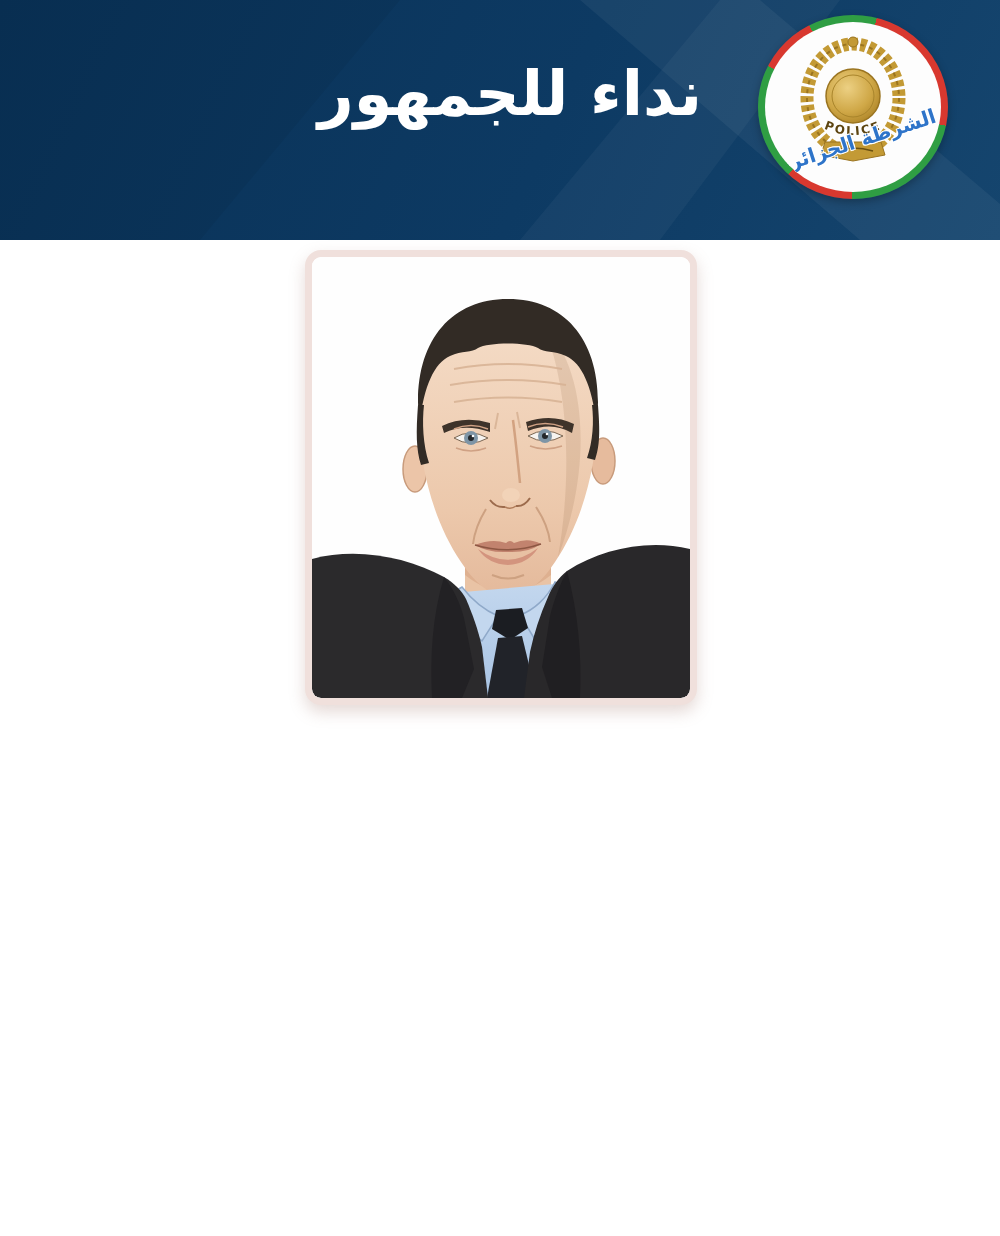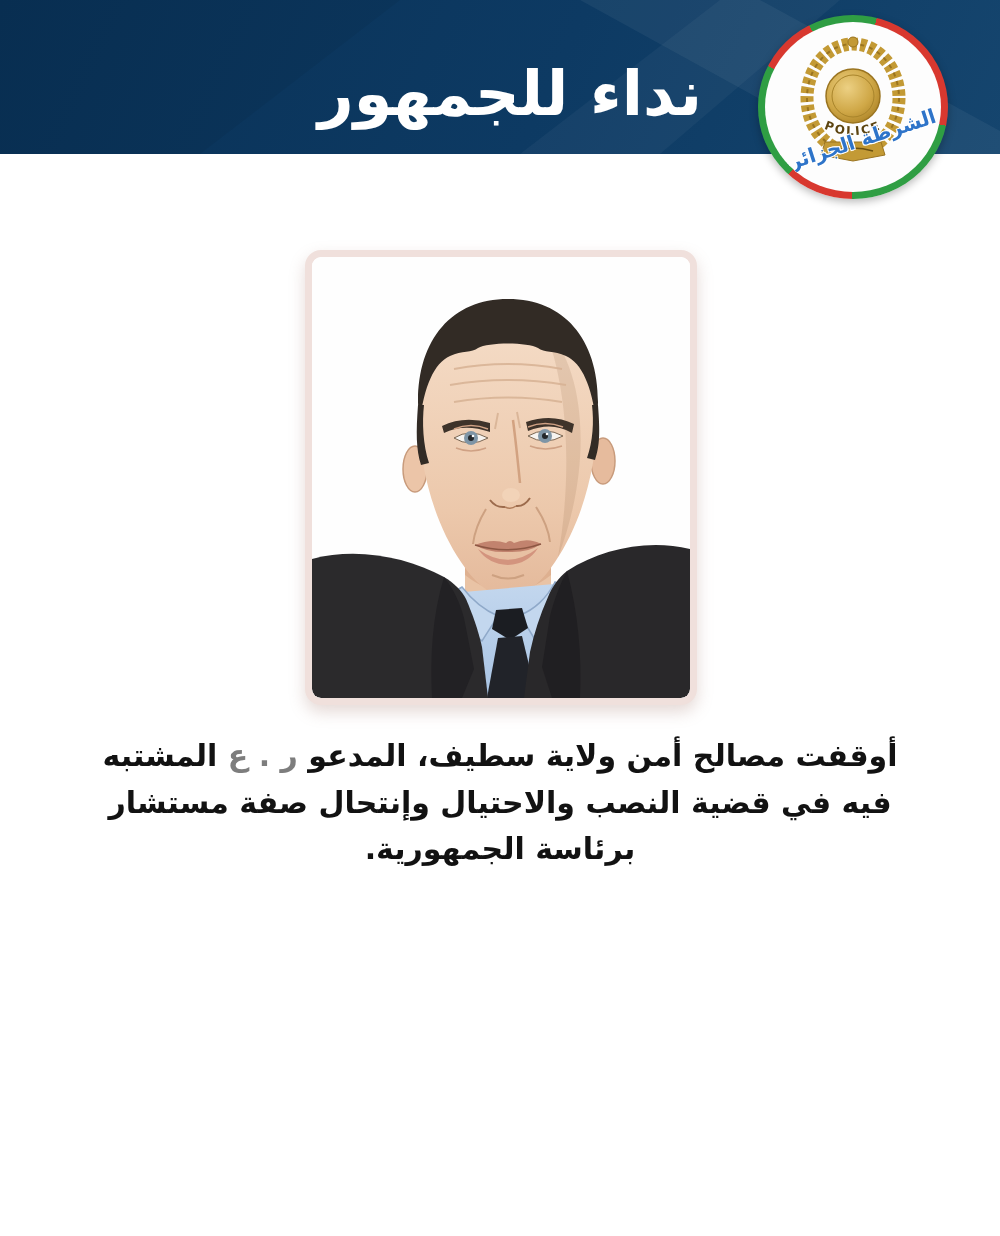--- a/index.html
+++ b/index.html
@@ -3,21 +3,21 @@
 <meta charset="utf-8">
 <style>
   html,body{margin:0;padding:0;background:#ffffff;}
   .page{
     position:relative;width:1000px;height:1236px;margin:0 auto;
     background:#ffffff;overflow:hidden;
     font-family:"DejaVu Sans", sans-serif;
   }
   
   .header{
-    position:absolute;top:0;left:0;width:1000px;height:154px;
+    position:absolute;top:0;left:0;width:1000px;height:240px;
     background:linear-gradient(115deg,#093156 0%,#0d3a63 55%,#15456e 100%);
   }
   .facet{position:absolute;inset:0;}
   .facet.f1{background:rgba(255,255,255,0.05);clip-path:polygon(58% 0,76% 0,100% 85%,100% 100%,86% 100%);}
   .facet.f2{background:rgba(255,255,255,0.04);clip-path:polygon(72% 0,84% 0,66% 100%,52% 100%);}
   .facet.f3{background:rgba(0,0,0,0.05);clip-path:polygon(0 0,40% 0,20% 100%,0 100%);}
   .header-title{
     position:absolute;left:0;right:0;top:44px;
     text-align:center;transform:translateX(10px);
     direction:rtl;color:#ffffff;font-weight:bold;font-size:62px;line-height:1.6;
@@ -180,18 +180,15 @@
       <path d="M186,381 L210,379 L225,441 L175,441 Z" fill="#212329"></path>
 
       <path d="M0,441 L0,302 C45,290 95,300 132,320 C142,326 150,334 154,342 C160,356 166,372 170,390 L176,441 Z" fill="#2b2a2c"></path>
       <path d="M378,441 L378,292 C335,282 290,292 255,314 C247,320 240,330 236,340 C228,358 222,376 218,395 L212,441 Z" fill="#29282a"></path>
       <path d="M132,320 C141,331 148,346 152,361 L162,412 L150,441 L120,441 C118,400 120,360 132,320 Z" fill="#222124"></path>
       <path d="M255,314 C248,327 242,343 238,359 L230,410 L240,441 L268,441 C270,398 266,355 255,314 Z" fill="#201f22"></path>
     </svg>
   </div>
 
   <div class="text-block">
-    <p class="para"><span>أوقفت مصالح أمن ولاية سطيف، المدعو </span><span class="initials">ر . ع</span><span> المشتبه
-فيه في قضية النصب والاحتيال وإنتحال صفة مستشار
-برئاسة الجمهورية.</span></p>
   </div>
 
 </div>
 
 </body></html>

